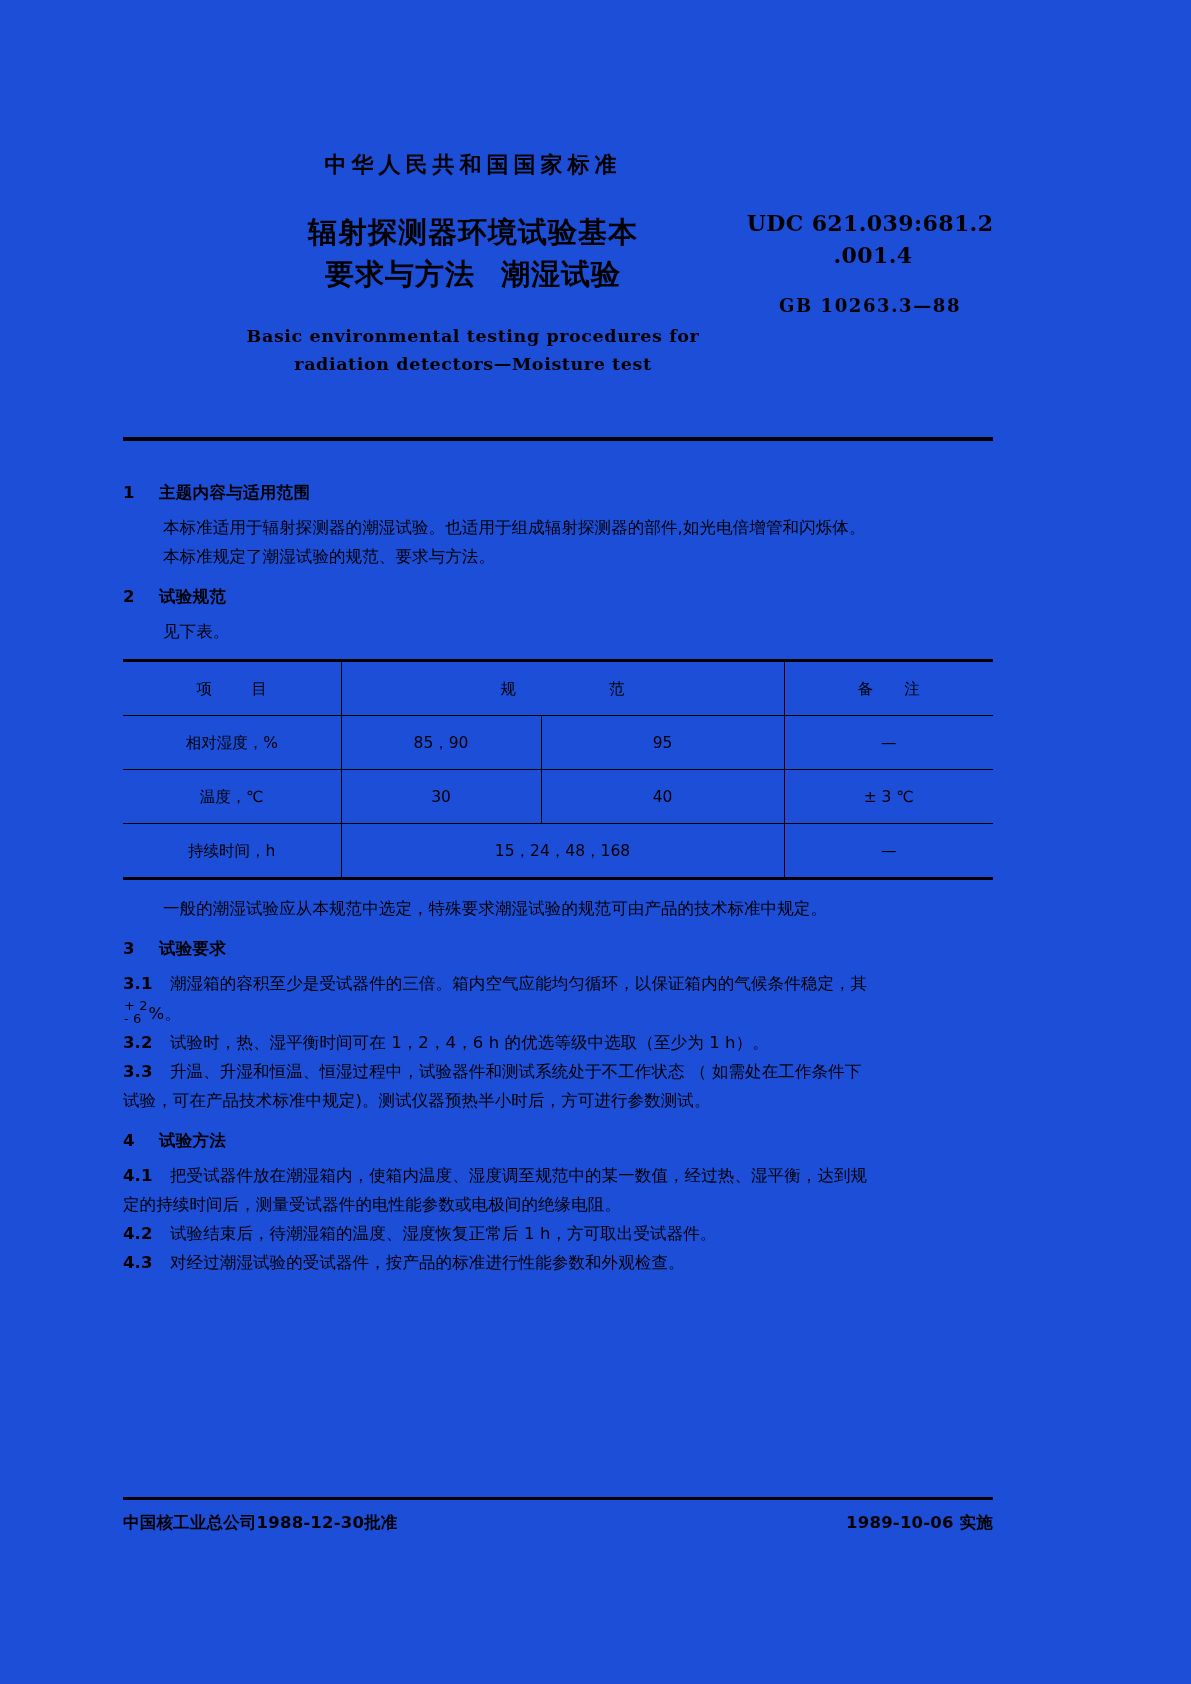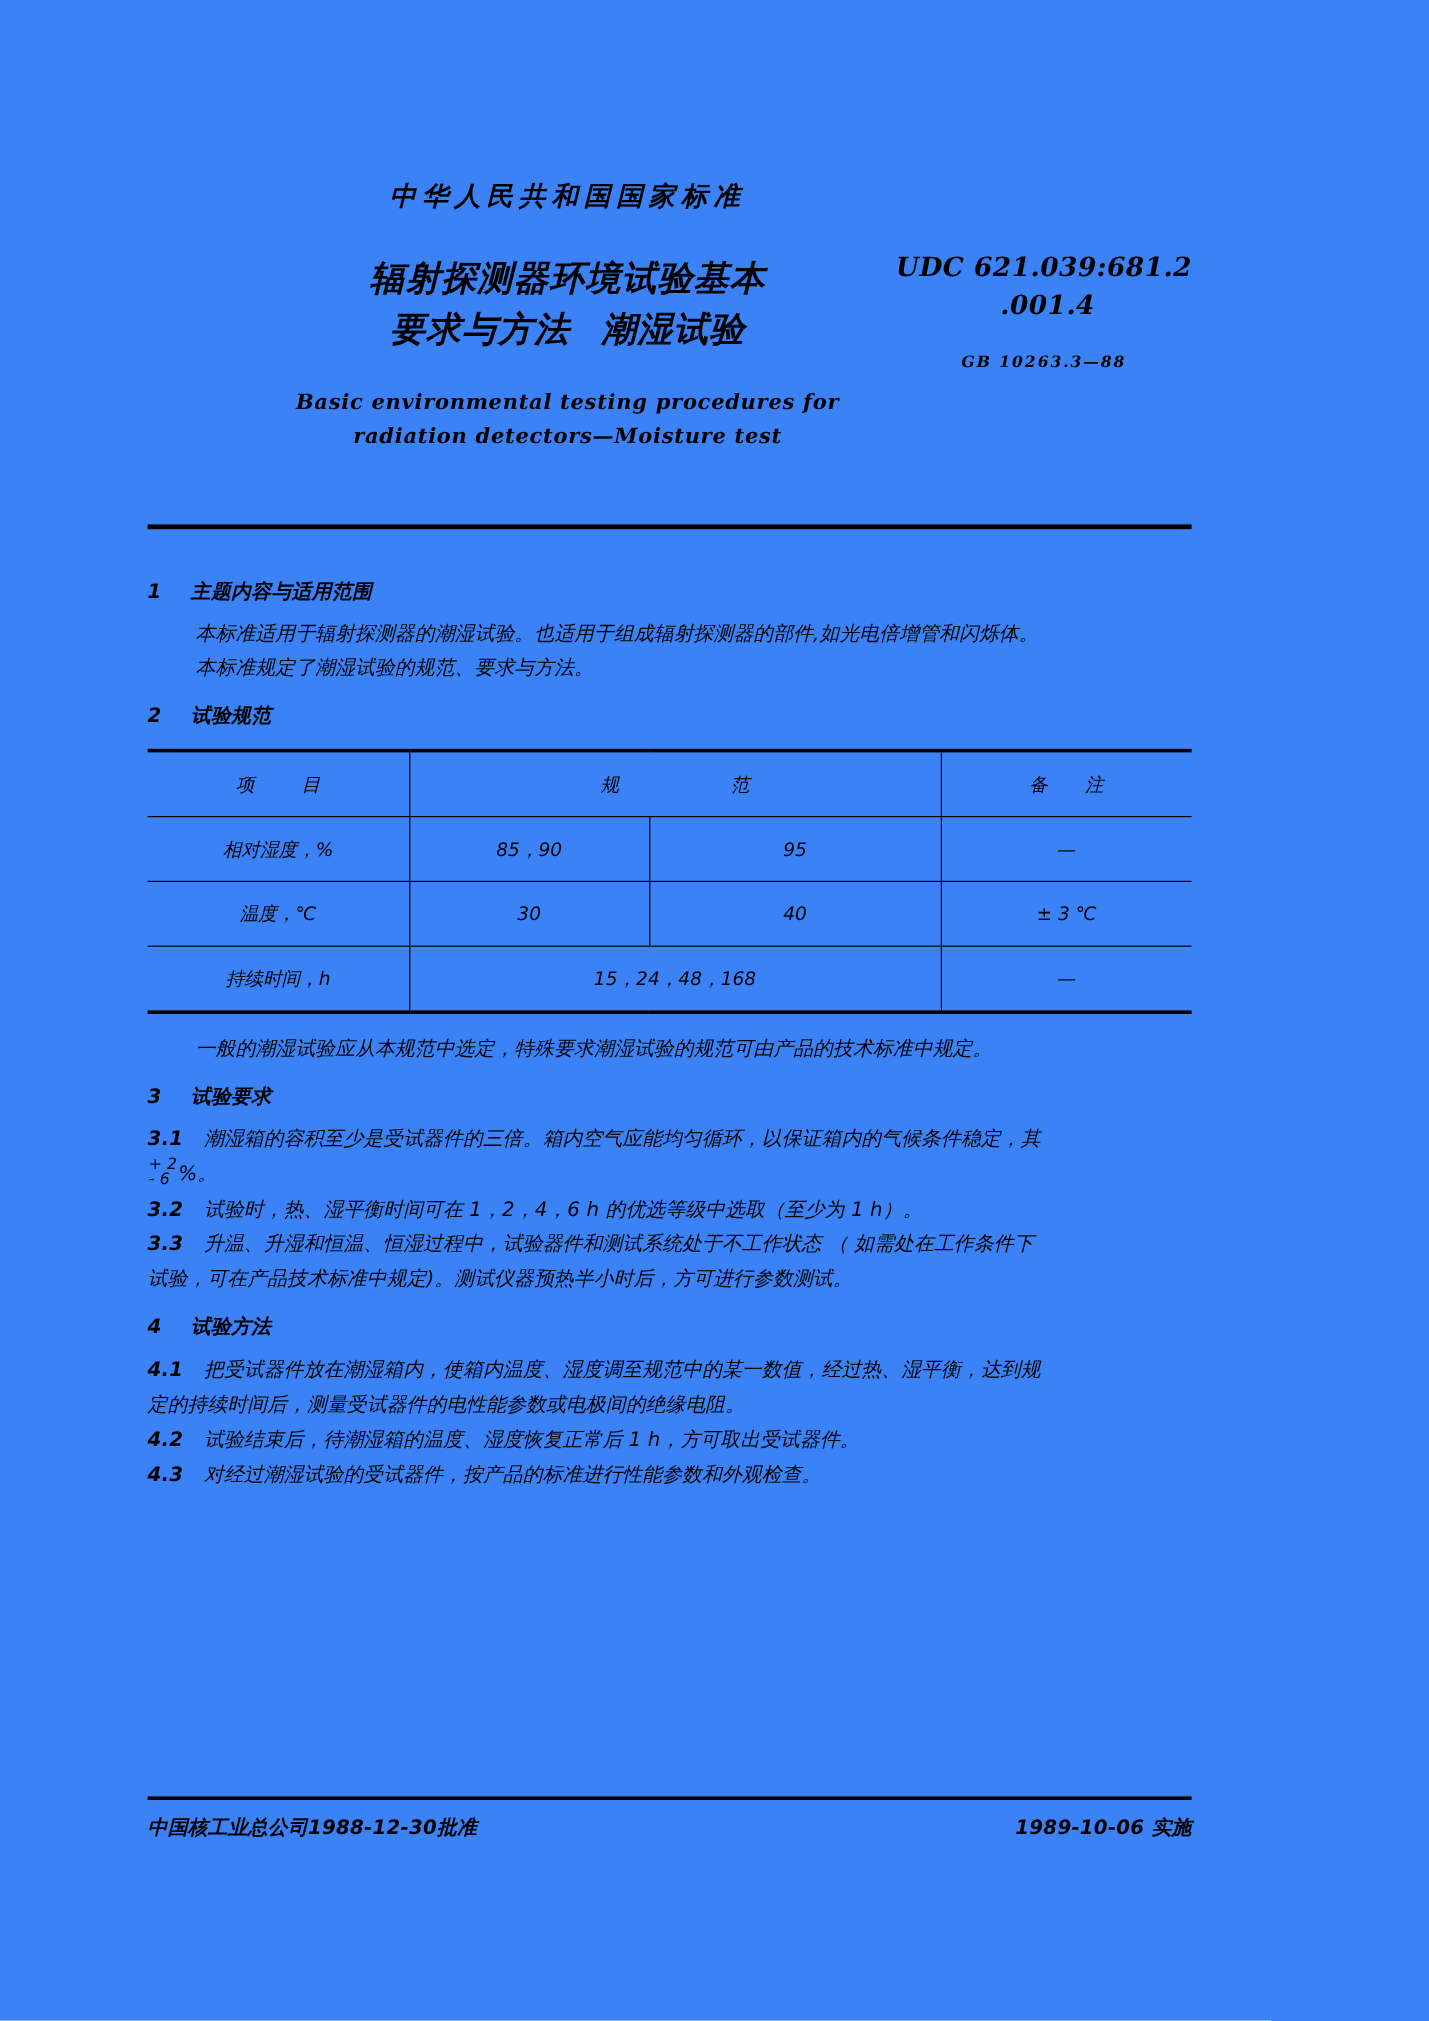--- a/index.html
+++ b/index.html
@@ -8,25 +8,24 @@
     background: #ffffff;
   }
   body {
     font-family: "DejaVu Sans", "Liberation Sans", sans-serif;
     color: #000000;
   }
   .page {
     position: relative;
     width: 1191px;
     height: 1684px;
-    background: #3b82f6;
+    background: #1d4ed8;
     margin: 0 auto;
     overflow: hidden;
     box-sizing: border-box;
-    font-style: italic;
   }
   .inner {
     position: absolute;
     left: 123px;
     top: 0;
     width: 870px;
     height: 100%;
   }
 
   
@@ -80,21 +79,21 @@
   .udc {
     font-size: 22px;
     letter-spacing: 0.4px;
     line-height: 1.45;
   }
   .udc .sub {
     display: block;
     margin-left: 6px;
   }
   .gbno {
-    font-size: 13px;
+    font-size: 18px;
     letter-spacing: 1.6px;
     margin-top: 23px;
   }
 
   
   .rule-top {
     position: absolute;
     left: 0;
     top: 437px;
     width: 870px;
@@ -246,20 +245,21 @@
 
     <div class="body">
 
       <div class="h2"><span class="num">1</span><span>主题内容与适用范围</span></div>
       <div class="para indent">本标准适用于辐射探测器的潮湿试验。也适用于组成辐射探测器的部件,如光电倍增管和闪烁体。</div>
       <div class="para indent">本标准规定了潮湿试验的规范、要求与方法。</div>
 
       <div class="spacer-sm"></div>
 
       <div class="h2"><span class="num">2</span><span>试验规范</span></div>
+      <div class="para indent">见下表。</div>
 
       <table class="spec-table">
         <colgroup>
           <col class="col-item">
             <col class="col-s1">
             <col class="col-s2">
             <col class="col-note">
         </colgroup>
         <tbody>
           <tr class="t-topline t-underline">

